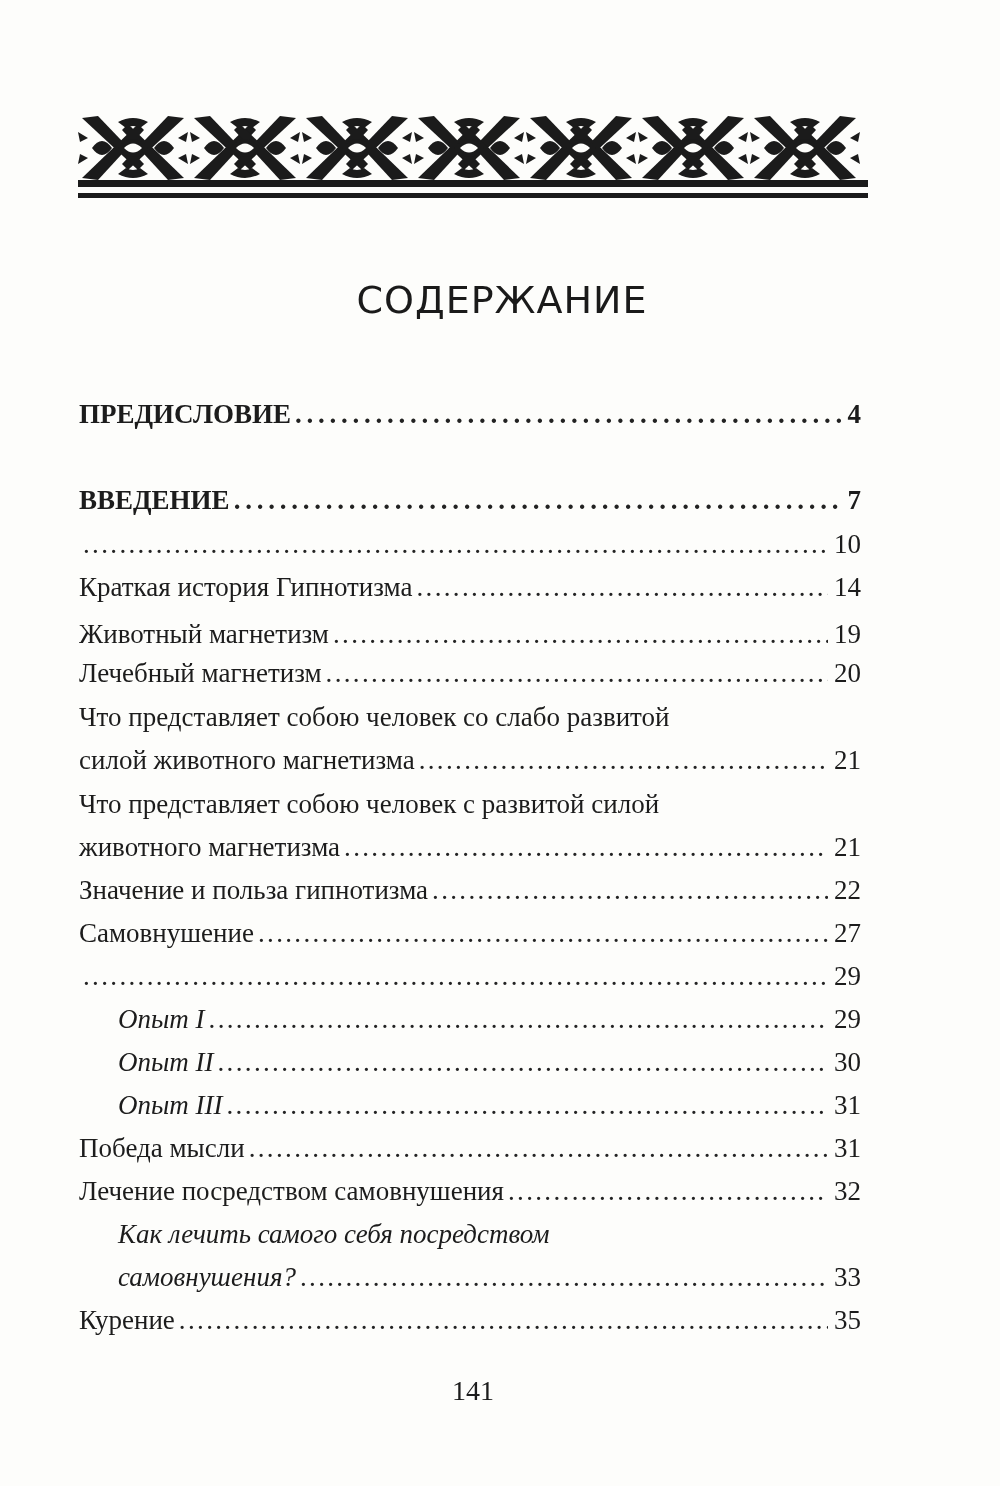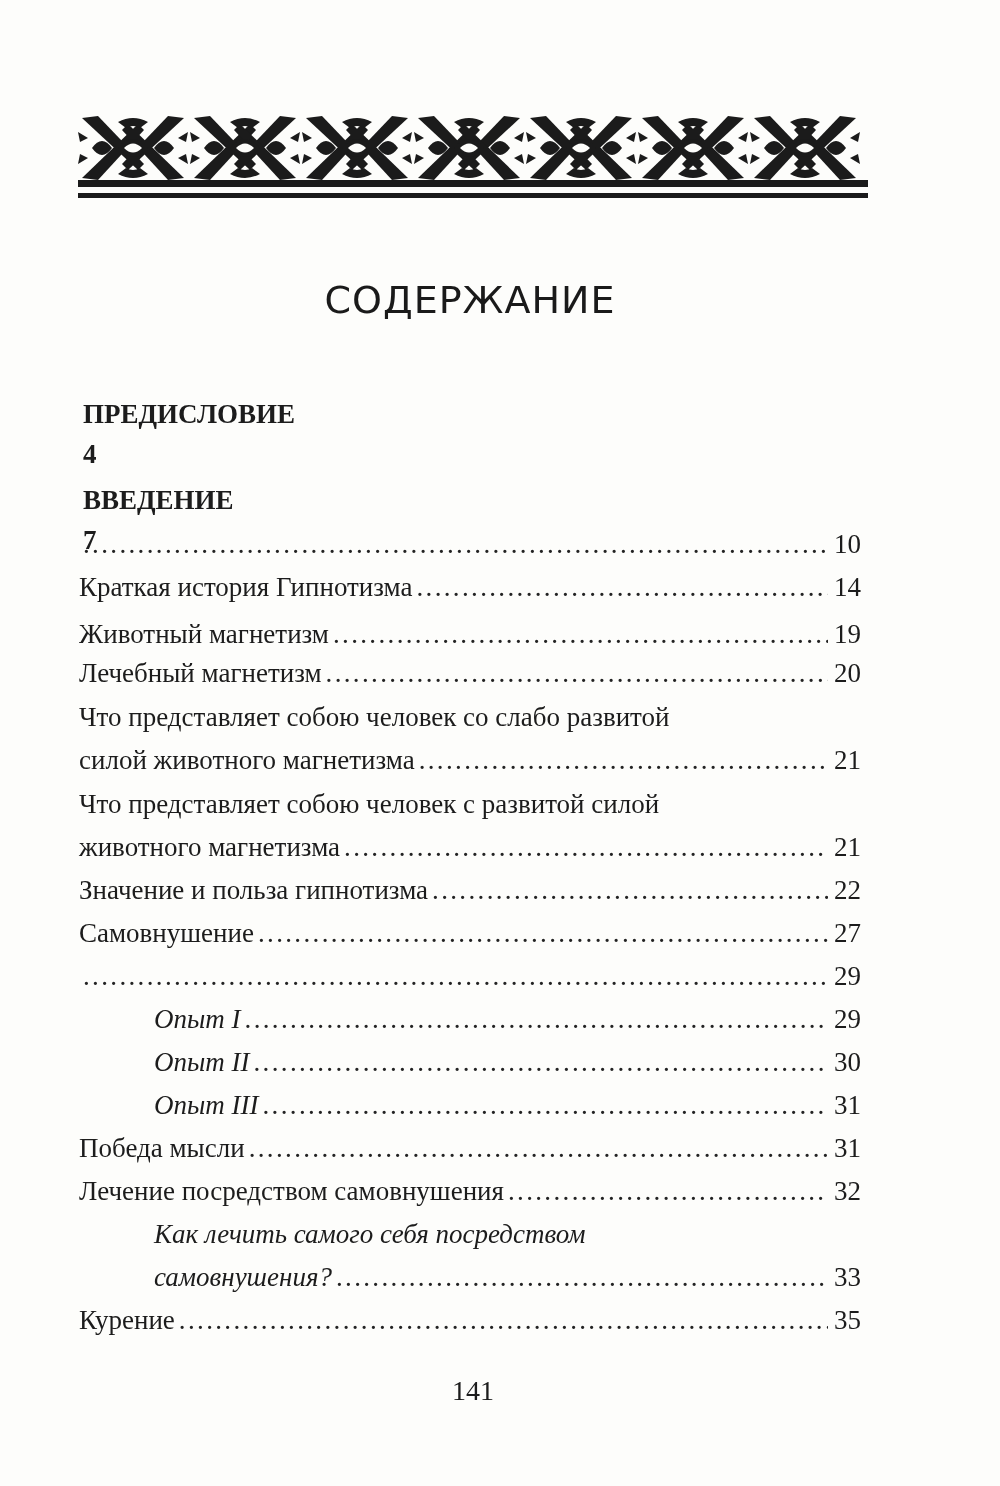--- a/index.html
+++ b/index.html
@@ -13,21 +13,21 @@
     }
     .ornament {
       position: absolute; left: 78px; top: 110px; width: 790px; height: 90px;
     }
     .ornament svg { display: block; }
     .title {
       position: absolute; left: 0; width: 940px; top: 278px;
       text-align: center;
       font-family: "DejaVu Sans", "Liberation Sans", sans-serif;
       font-size: 38px; font-weight: normal;
-      letter-spacing: 1px; color: #1a1a1a;
+      letter-spacing: 1px; color: #1a1a1a; padding-left: 32px;
     }
     .toc { position: absolute; left: 79px; width: 782px; top: 0; }
     .row {
       position: absolute; left: 0; width: 782px; height: 40px;
       display: flex; align-items: baseline;
       font-size: 27px; line-height: 40px;
       white-space: nowrap;
     }
     .row .label {
       display: inline-block;
@@ -35,24 +35,24 @@
     }
     .row .leader {
       flex: 1; overflow: hidden; margin: 0 6px 0 4px;
       letter-spacing: 3.4px; color: #222;
     }
     .row .leader::before {
       content: ". . . . . . . . . . . . . . . . . . . . . . . . . . . . . . . . . . . . . . . . . . . . . . . . . . . . . . . . . . . . . . . . . . . . . . . . . . . . . . . . . . . . . . . . . . . . .";
       letter-spacing: -2.2px; word-spacing: 0;
     }
     .row .page { text-align: right; }
-    .row.bold { font-weight: bold; font-size: 27px; flex-direction: column; }
+    .row.bold { font-weight: bold; font-size: 27px; }
     .row.bold .leader { letter-spacing: 4px; font-weight: bold; }
     .row.bold .leader::before { letter-spacing: -1px; }
-    .row.italic .label { font-style: italic; margin-left: 36px; }
+    .row.italic .label { font-style: italic; }
     .row.indent { left: 39px; width: 743px; }
     .pagenum {
       position: absolute; left: 0; width: 946px; top: 1375px;
       text-align: center; font-size: 28px;
     }
   </style>
 </head>
 <body>
 
 <div class="ornament">

